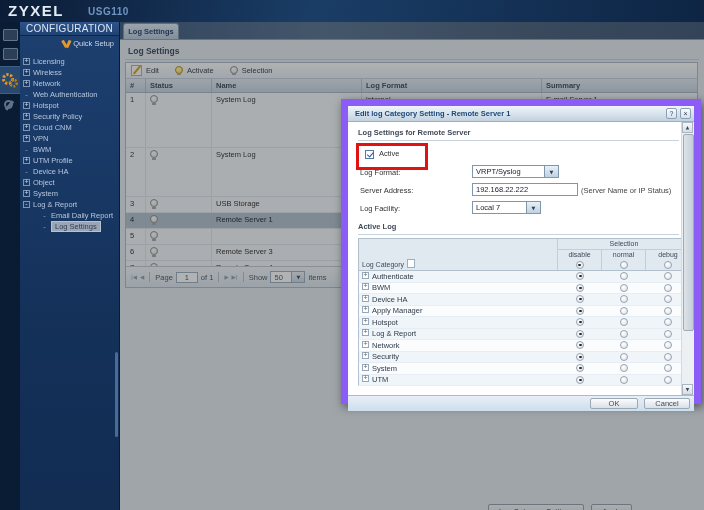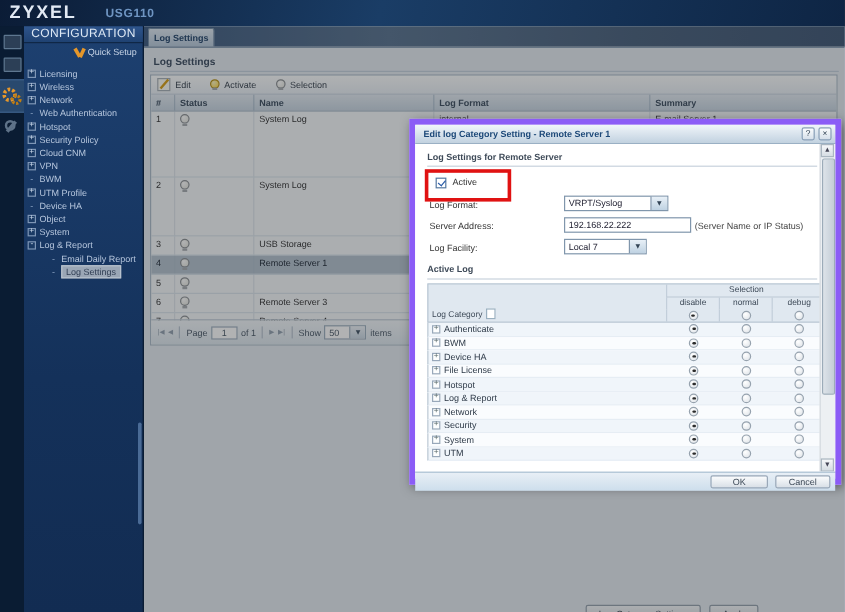--- a/index.html
+++ b/index.html
@@ -75,21 +75,21 @@
   .ddlite{height:12px;box-sizing:border-box;border:1px solid #9fb0c0;background:#fff;display:flex;align-items:center;font-size:7.5px}
   .ddlite .t{padding:0 3px;min-width:14px}
   .ddlite .a{width:12px;height:100%;background:linear-gradient(#eef3f8,#ccd9e4);border-left:1px solid #9fb0c0;
     display:flex;align-items:center;justify-content:center;font-size:5px;color:#456;font-family:"DejaVu Sans",sans-serif}
   #pagebtns{position:absolute;right:72px;top:464px;display:flex;gap:7px}
   .graybtn{height:15px;box-sizing:border-box;background:linear-gradient(#f6f8fa,#d5dce3);border:1px solid #97a3af;
     border-radius:2px;font-size:7.5px;color:#3c4854;line-height:13px;padding:0 10px;text-align:center}
   
   #overlay{position:absolute;left:120px;top:22px;width:584px;height:488px;background:rgba(25,28,32,.34);z-index:5}
   #modal{position:absolute;left:341px;top:99px;width:360px;height:305px;z-index:10;background:#fff;
-    border:5px solid #8b5cf6;box-shadow:2px 3px 9px rgba(0,0,0,.5);box-sizing:border-box}
+    border:7px solid #8b5cf6;box-shadow:2px 3px 9px rgba(0,0,0,.5);box-sizing:border-box}
   .m-title{height:15px;background:linear-gradient(#f0f5fa,#c2d2e0);border-bottom:1px solid #9ab0c4;display:flex;align-items:center}
   .m-title-text{flex:1;padding-left:7px;font-size:7.5px;font-weight:bold;color:#1c4878}
   .m-btn{width:11px;height:11px;margin-right:3px;box-sizing:border-box;border:1px solid #8aa0b8;border-radius:2px;
     background:linear-gradient(#fbfcfd,#d6e0ea);font-size:7px;line-height:9px;text-align:center;color:#345;flex:none}
   .m-body{position:relative;height:273px;background:#fff;overflow:hidden}
   .m-sec{position:absolute;left:10px;font-size:7.5px;font-weight:bold;color:#3e4a58}
   .m-rule{position:absolute;left:10px;right:15px;border-top:1px solid #c8d2dc}
   .m-label{position:absolute;left:12px;font-size:7.5px;color:#333}
   .m-note{position:absolute;left:233px;font-size:7.5px;color:#444}
   .checkbox{position:absolute;left:17px;top:28px;width:9px;height:9px;box-sizing:border-box;border:1px solid #5578a0;background:#fff}
@@ -109,21 +109,21 @@
   .lt-right{flex:1;display:flex;flex-direction:column}
   .lt-sel{height:10px;text-align:center;font-size:7px;color:#3e4a58;border-left:1px solid #c2ceda;border-bottom:1px solid #c2ceda;line-height:10px}
   .lt-levels,.lt-radios{display:flex}
   .lt-level{width:44px;box-sizing:border-box;height:10px;text-align:center;font-size:7px;color:#3e4a58;border-left:1px solid #c2ceda;line-height:10px}
   .lt-level:last-child{width:45px}
   .lt-rcell{width:44px;box-sizing:border-box;height:10px;display:flex;align-items:center;justify-content:center;border-left:1px solid #c2ceda}
   .lt-rcell:last-child{width:45px}
   .lt-row{display:flex;height:11.5px;align-items:center;font-size:7.5px;color:#2e3a48;
     border-left:1px solid #b2c0ce;border-right:1px solid #b2c0ce;border-bottom:1px solid #e6edf4;box-sizing:border-box;background:#f0f5fa}
   .lt-row.alt{background:#fafcfe}
-  .lt-rowleft{width:199px;display:flex;align-items:center;gap:3px;padding-left:3px}
+  .lt-rowleft{width:199px;display:flex;gap:3px;padding-left:3px}
   .lt-cell{width:44px;display:flex;justify-content:center}
   .lt-cell:last-child{width:45px}
   .pbox{width:7px;height:7px;box-sizing:border-box;border:1px solid #98a8ba;background:#fdfefe;
     font-size:7px;line-height:4.5px;text-align:center;color:#56back;color:#566;flex:none}
   .pbox::after{content:"+"}
   .sheet{width:6px;height:7px;border:1px solid #9ab0c0;background:#fff;flex:none}
   .radio{width:8px;height:8px;box-sizing:border-box;border-radius:50%;border:1px solid #96a2ae;
     background:radial-gradient(circle at 35% 30%,#fff,#dde2e7);position:relative}
   .radio.sel::after{content:"";position:absolute;left:1.8px;top:1.8px;width:2.4px;height:2.4px;background:#2b2b2b;border-radius:50%}
   
@@ -438,21 +438,21 @@
           <div class="lt-cell">
             <span class="radio"></span>
           </div>
           <div class="lt-cell">
             <span class="radio"></span>
           </div>
         </div>
       <div class="lt-row alt">
           <div class="lt-rowleft">
             <span class="pbox"></span>
-            <span>File License</span>
+            <span>Apply Manager</span>
           </div>
           <div class="lt-cell">
             <span class="radio sel"></span>
           </div>
           <div class="lt-cell">
             <span class="radio"></span>
           </div>
           <div class="lt-cell">
             <span class="radio"></span>
           </div>

